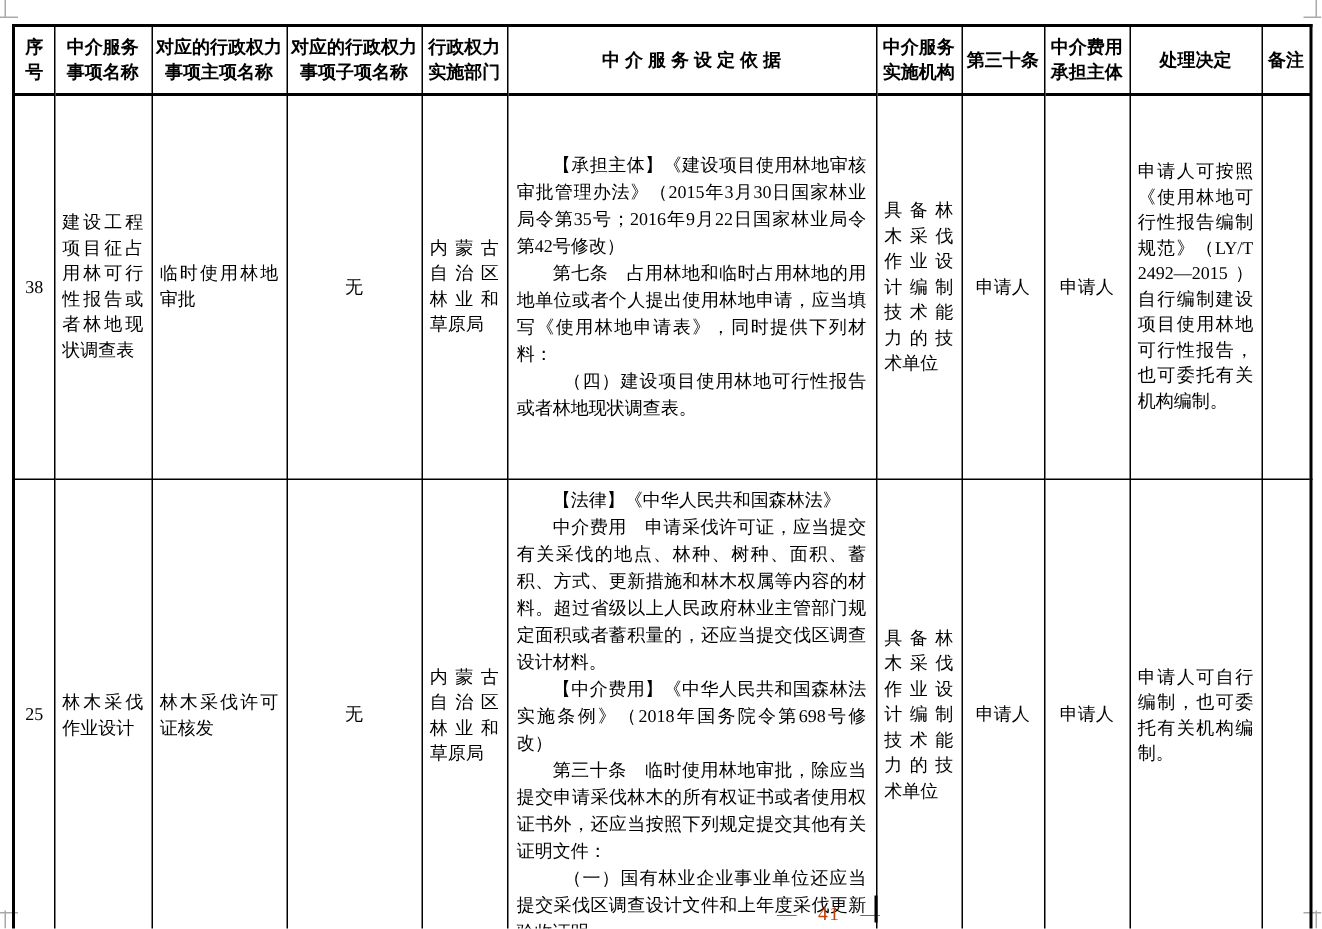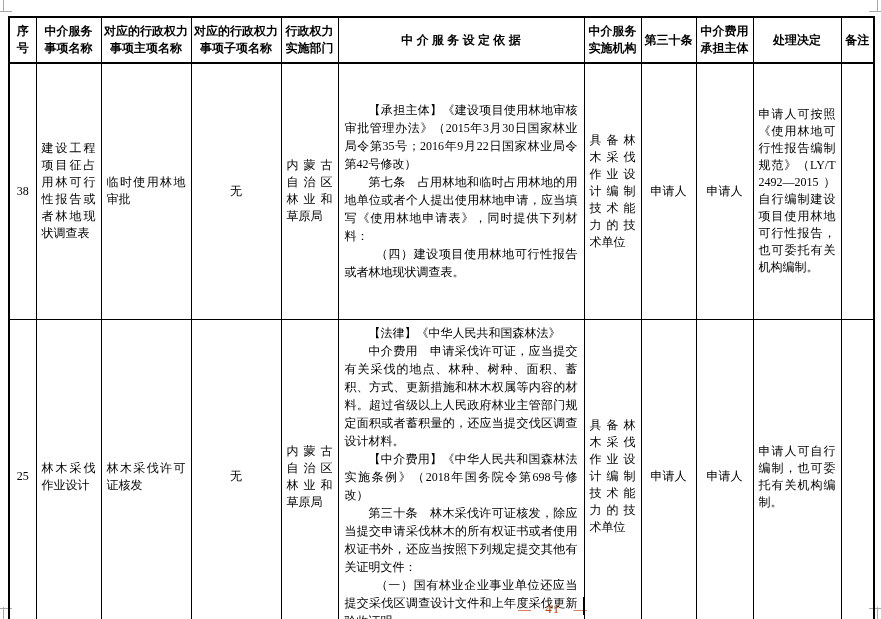--- a/index.html
+++ b/index.html
@@ -149,21 +149,21 @@
     <tr class="row-25">
       <td class="center">25</td>
       <td class="jchar">林木采伐作业设计</td>
       <td class="jchar">林木采伐许可证核发</td>
       <td class="center">无</td>
       <td class="jchar">内蒙古自治区林业和草原局</td>
       <td class="basis">
         <p>【法律】《中华人民共和国森林法》</p>
         <p>中介费用　申请采伐许可证，应当提交有关采伐的地点、林种、树种、面积、蓄积、方式、更新措施和林木权属等内容的材料。超过省级以上人民政府林业主管部门规定面积或者蓄积量的，还应当提交伐区调查设计材料。</p>
         <p>【中介费用】《中华人民共和国森林法实施条例》（2018年国务院令第698号修改）</p>
-        <p>第三十条　林木采伐许可证核发，除应当提交申请采伐林木的所有权证书或者使用权证书外，还应当按照下列规定提交其他有关证明文件：</p>
+        <p>第三十条　临时使用林地审批，除应当提交申请采伐林木的所有权证书或者使用权证书外，还应当按照下列规定提交其他有关证明文件：</p>
         <p class="item">（一）国有林业企业事业单位还应当提交采伐区调查设计文件和上年度采伐更新验收证明。</p>
       </td>
       <td class="jchar">具备林木采伐作业设计编制技术能力的技术单位</td>
       <td class="center">申请人</td>
       <td class="center">申请人</td>
       <td class="jchar">申请人可自行编制，也可委托有关机构编制。</td>
       <td class="center"></td>
     </tr>
   </tbody>
 </table>

